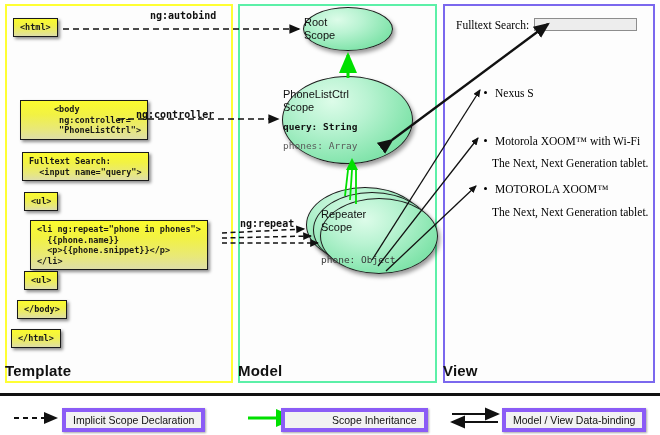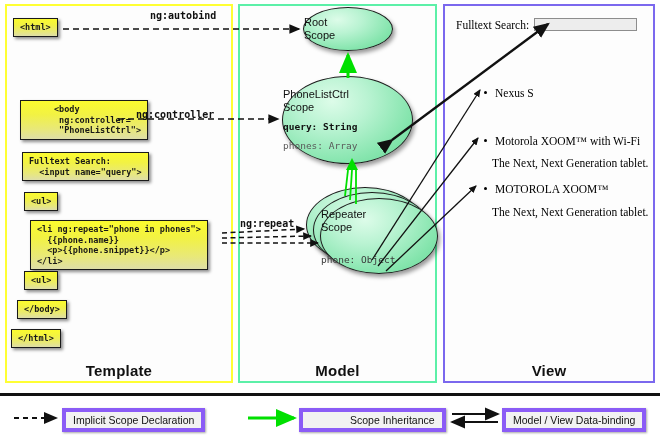--- a/index.html
+++ b/index.html
@@ -10,21 +10,21 @@
   }
   #stage{position:absolute;left:0;top:0;width:660px;height:435px;}
 
   
   .panel{position:absolute;background:#fdfdfd;box-sizing:border-box;}
   #panel-template{left:5px;top:4px;width:228px;height:379px;border:2px solid #ffff33;}
   #panel-model{left:238px;top:4px;width:199px;height:379px;border:2px solid #5cf0a8;}
   #panel-view{left:443px;top:4px;width:212px;height:379px;border:2px solid #7b68ee;}
 
   .panel-label{
-    position:absolute;width:100%;text-align:center;
+    position:absolute;width:100%;text-align:left;
     font-size:15px;font-weight:600;color:#111;
     letter-spacing:0.2px;
   }
   #lbl-template{left:5px;top:362px;width:228px;}
   #lbl-model{left:238px;top:362px;width:199px;}
   #lbl-view{left:443px;top:362px;width:212px;}
 
   
   .code-box{
     position:absolute;box-sizing:border-box;
@@ -108,21 +108,21 @@
   #sep{position:absolute;left:0;top:393px;width:660px;height:3px;background:#111;}
   #legend{position:absolute;left:0;top:400px;width:660px;height:35px;}
   .legend-box{
     position:absolute;box-sizing:border-box;
     border:4px solid #8b5cf6;background:#f2f2f2;
     font-size:10.5px;color:#111;
     padding:2px 7px;white-space:nowrap;
     box-shadow:1px 1px 2px rgba(0,0,0,0.35);
   }
   #lg-b1{left:62px;top:8px;}
-  #lg-b2{left:299px;top:8px;padding-left:47px;}
+  #lg-b2{left:281px;top:8px;padding-left:47px;}
   #lg-b3{left:502px;top:8px;}
 </style>
 </head>
 <body>
 
 <div id="stage">
 
   <div class="panel" id="panel-template"></div>
   <div class="panel" id="panel-model"></div>
   <div class="panel" id="panel-view"></div>

